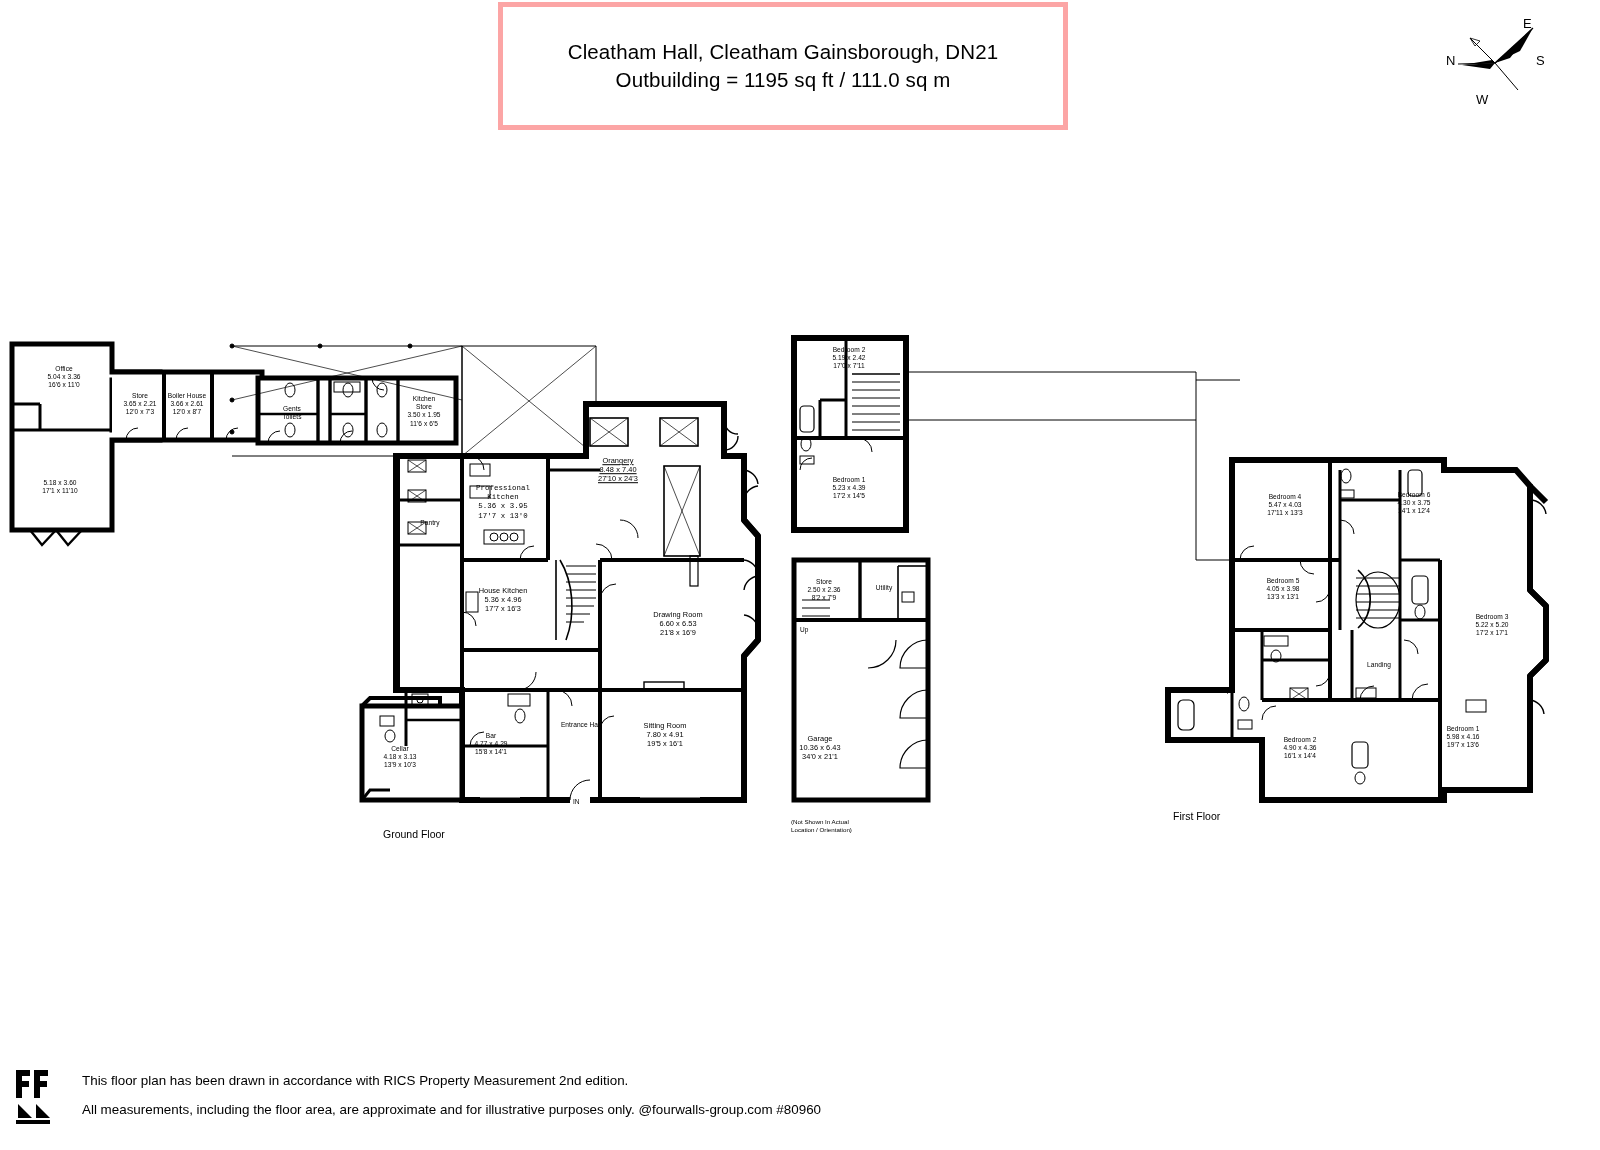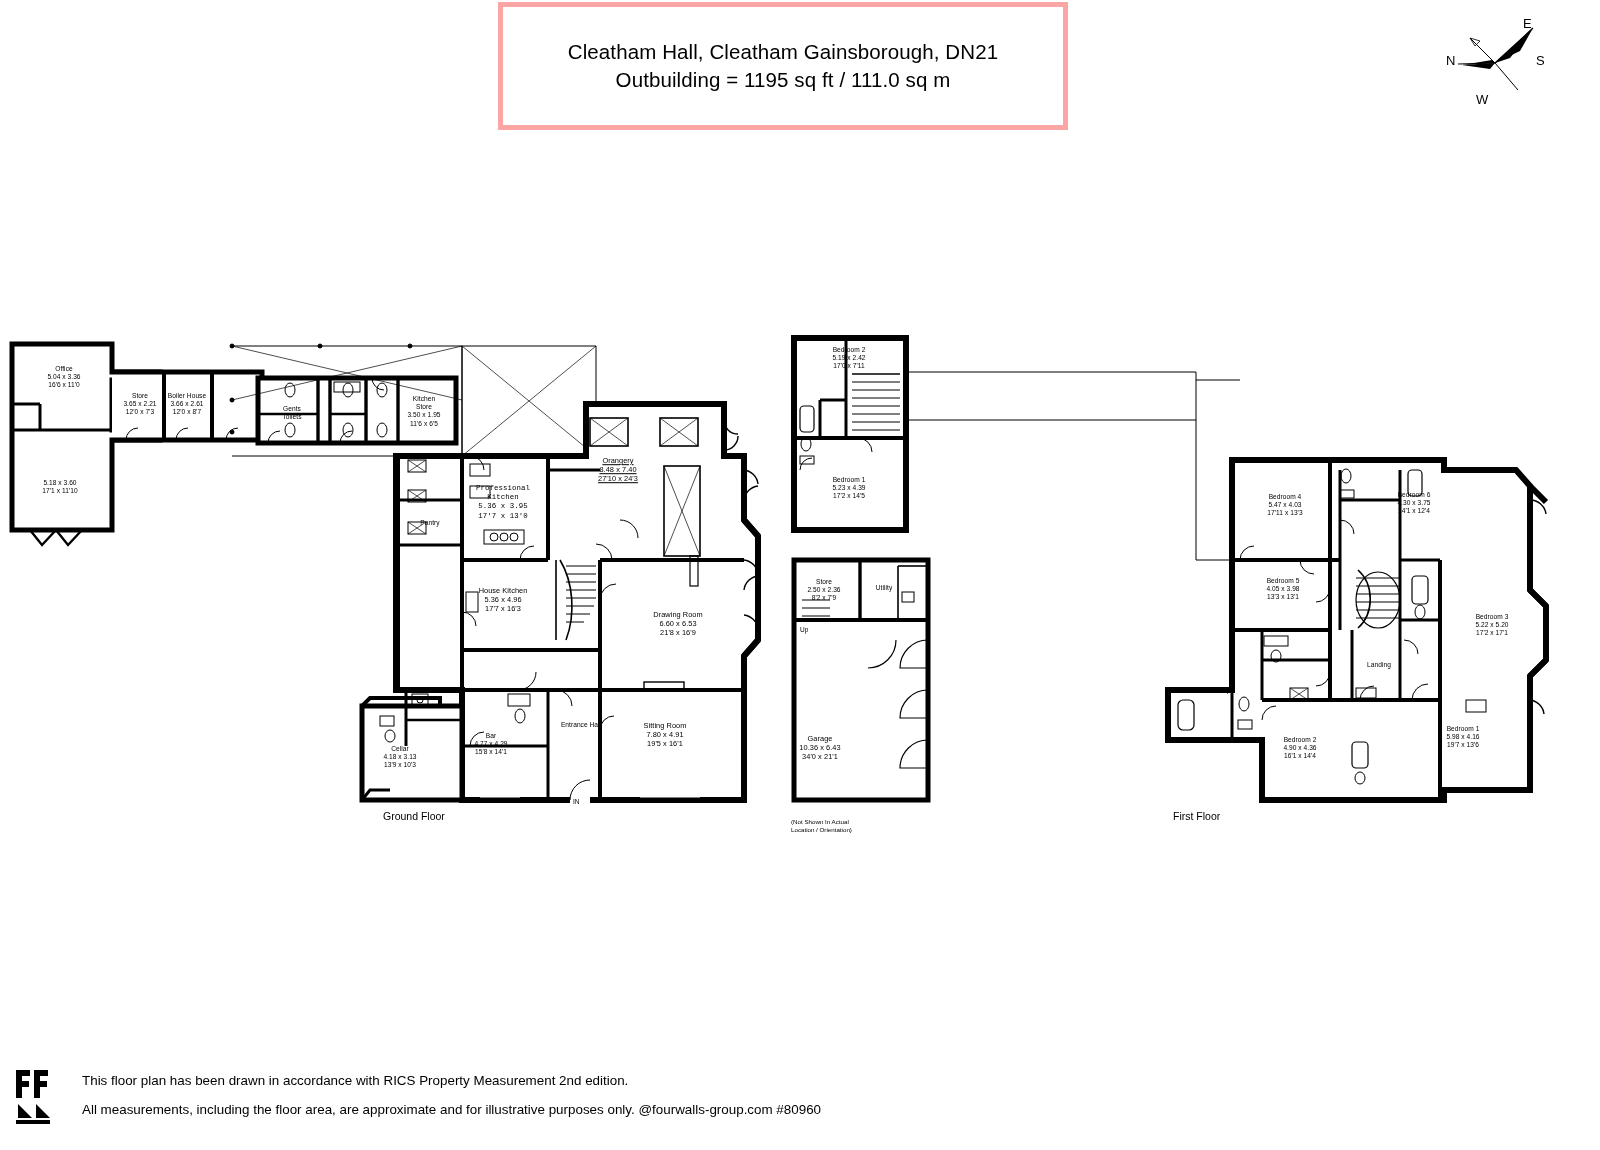--- a/index.html
+++ b/index.html
@@ -513,21 +513,21 @@
       <span class="m">4.90 x 4.36</span>
       <span class="f">16'1 x 14'4</span>
     </div>
     <div class="room" style="left: 1463px; top: 737px;">
       <span class="nm">Bedroom 1</span>
       <span class="m">5.98 x 4.16</span>
       <span class="f">19'7 x 13'6</span>
     </div>
   </div>
 
-<div class="floorlabel" style="left:383px; top:810px;text-align:right;">Ground Floor</div>
+<div class="floorlabel" style="left:383px; top:828px;text-align:right;">Ground Floor</div>
 <div class="floorlabel" style="left:1173px; top:810px;">First Floor</div>
 <div class="dirlabel" style="left:573px; top:798px;">IN</div>
 <div class="dirlabel" style="left:800px; top:626px;">Up</div>
 <div class="dirlabel" style="left:1222px; top:686px;">Up</div>
 <div class="notelabel" style="left:791px; top:818px;">(Not Shown In Actual</div>
 <div class="notelabel" style="left:791px; top:826px;">Location / Orientation)</div>
 
 <div id="footer">
   <svg id="logo" viewBox="0 0 52 62">
     <g fill="#000">

